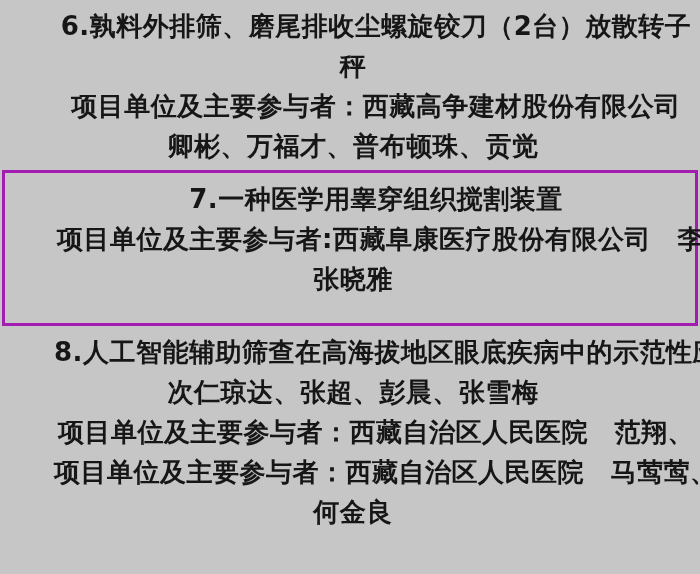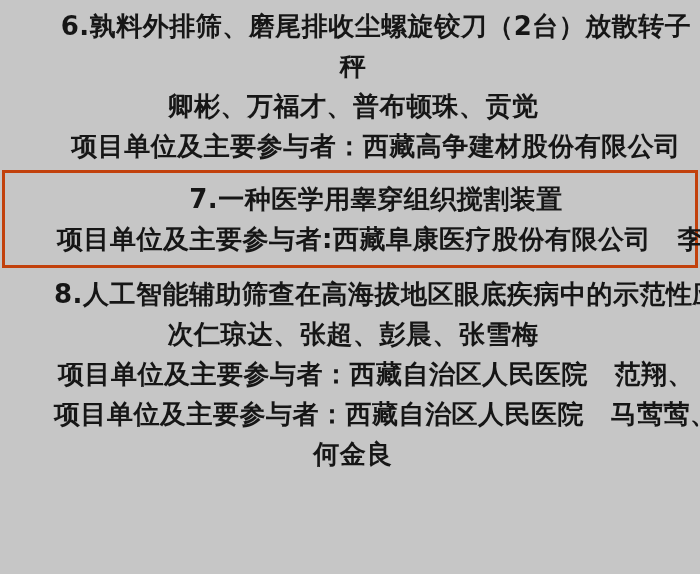--- a/index.html
+++ b/index.html
@@ -28,42 +28,43 @@
     line-height: 40px;
     white-space: pre;
     letter-spacing: 0.5px;
     text-align: center;
   }
   .indent {
     padding-left: 52px;
   }
   .highlight-box {
     box-sizing: border-box;
-    border: 3px solid #c2410c;
+    border: 3px solid #a21caf;
     margin: 4px 0 6px 0;
-    padding: 6px 0 6px 0;
+    padding: 6px 0 24px 0;
     width: 696px;
   }
 </style>
 </head>
 <body>
 
 <div class="doc">
 
   <div>
     <p class="line indent">6.孰料外排筛、磨尾排收尘螺旋铰刀（2台）放散转子</p>
     <p class="line">秤</p>
+    <p class="line indent">项目单位及主要参与者：西藏高争建材股份有限公司</p>
     <p class="line">卿彬、万福才、普布顿珠、贡觉</p>
-    <p class="line indent">项目单位及主要参与者：西藏高争建材股份有限公司</p>
   </div>
 
   <div class="highlight-box">
     <div>
       <p class="line indent">7.一种医学用睾穿组织搅割装置</p>
       <p class="line indent">项目单位及主要参与者:西藏阜康医疗股份有限公司　李磊、</p>
+      <p class="line">张晓雅</p>
     </div>
   </div>
 
   <div>
     <p class="line indent">8.人工智能辅助筛查在高海拔地区眼底疾病中的示范性应用</p>
     <p class="line">次仁琼达、张超、彭晨、张雪梅</p>
     <p class="line indent">项目单位及主要参与者：西藏自治区人民医院　范翔、</p>
   </div>
 
   <div>

